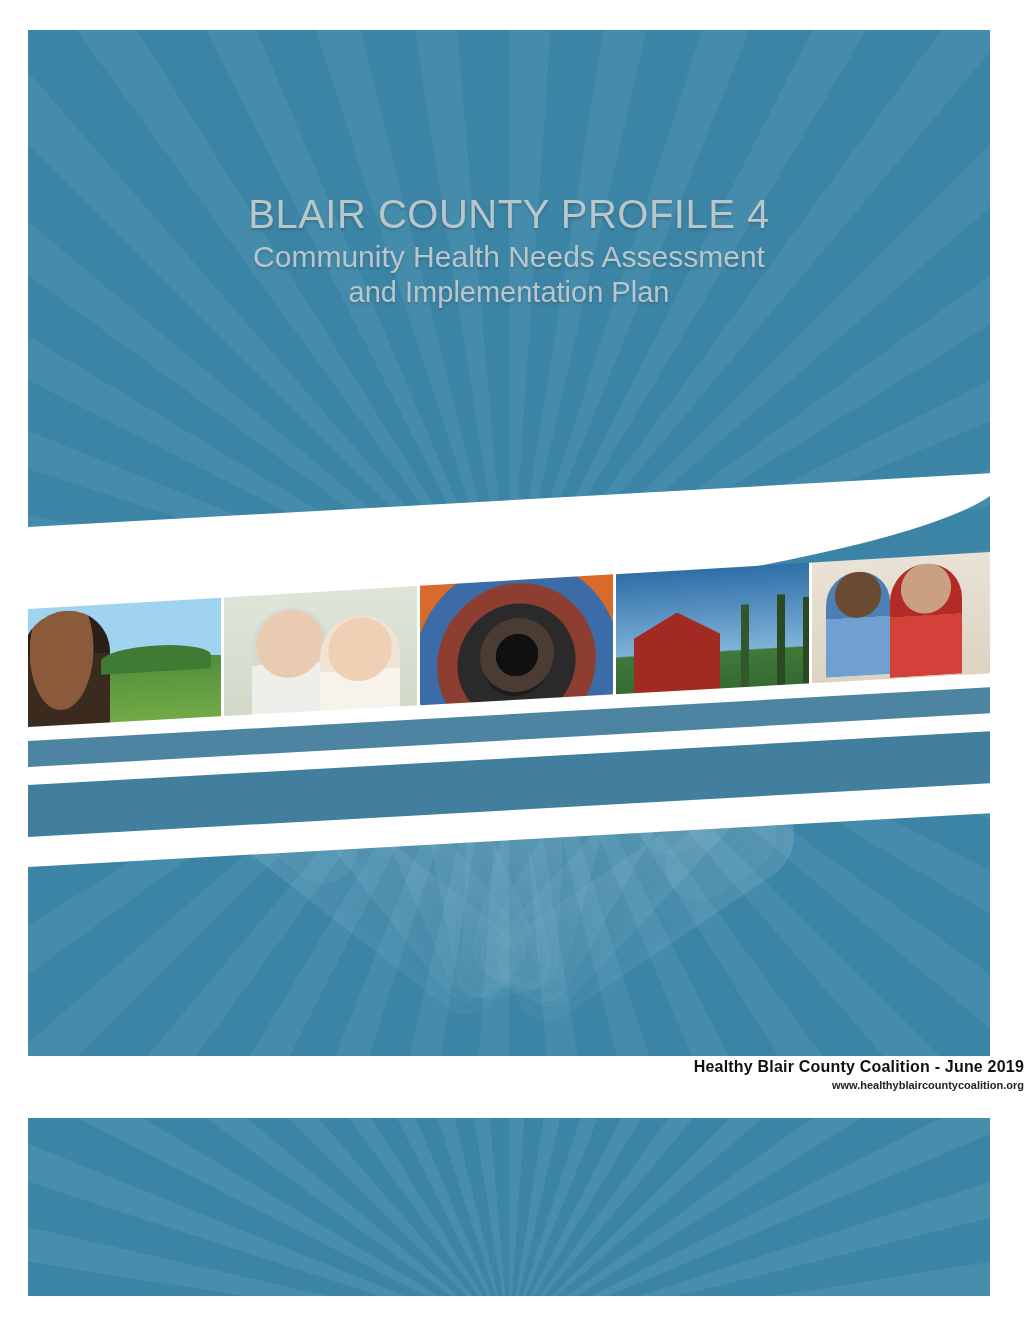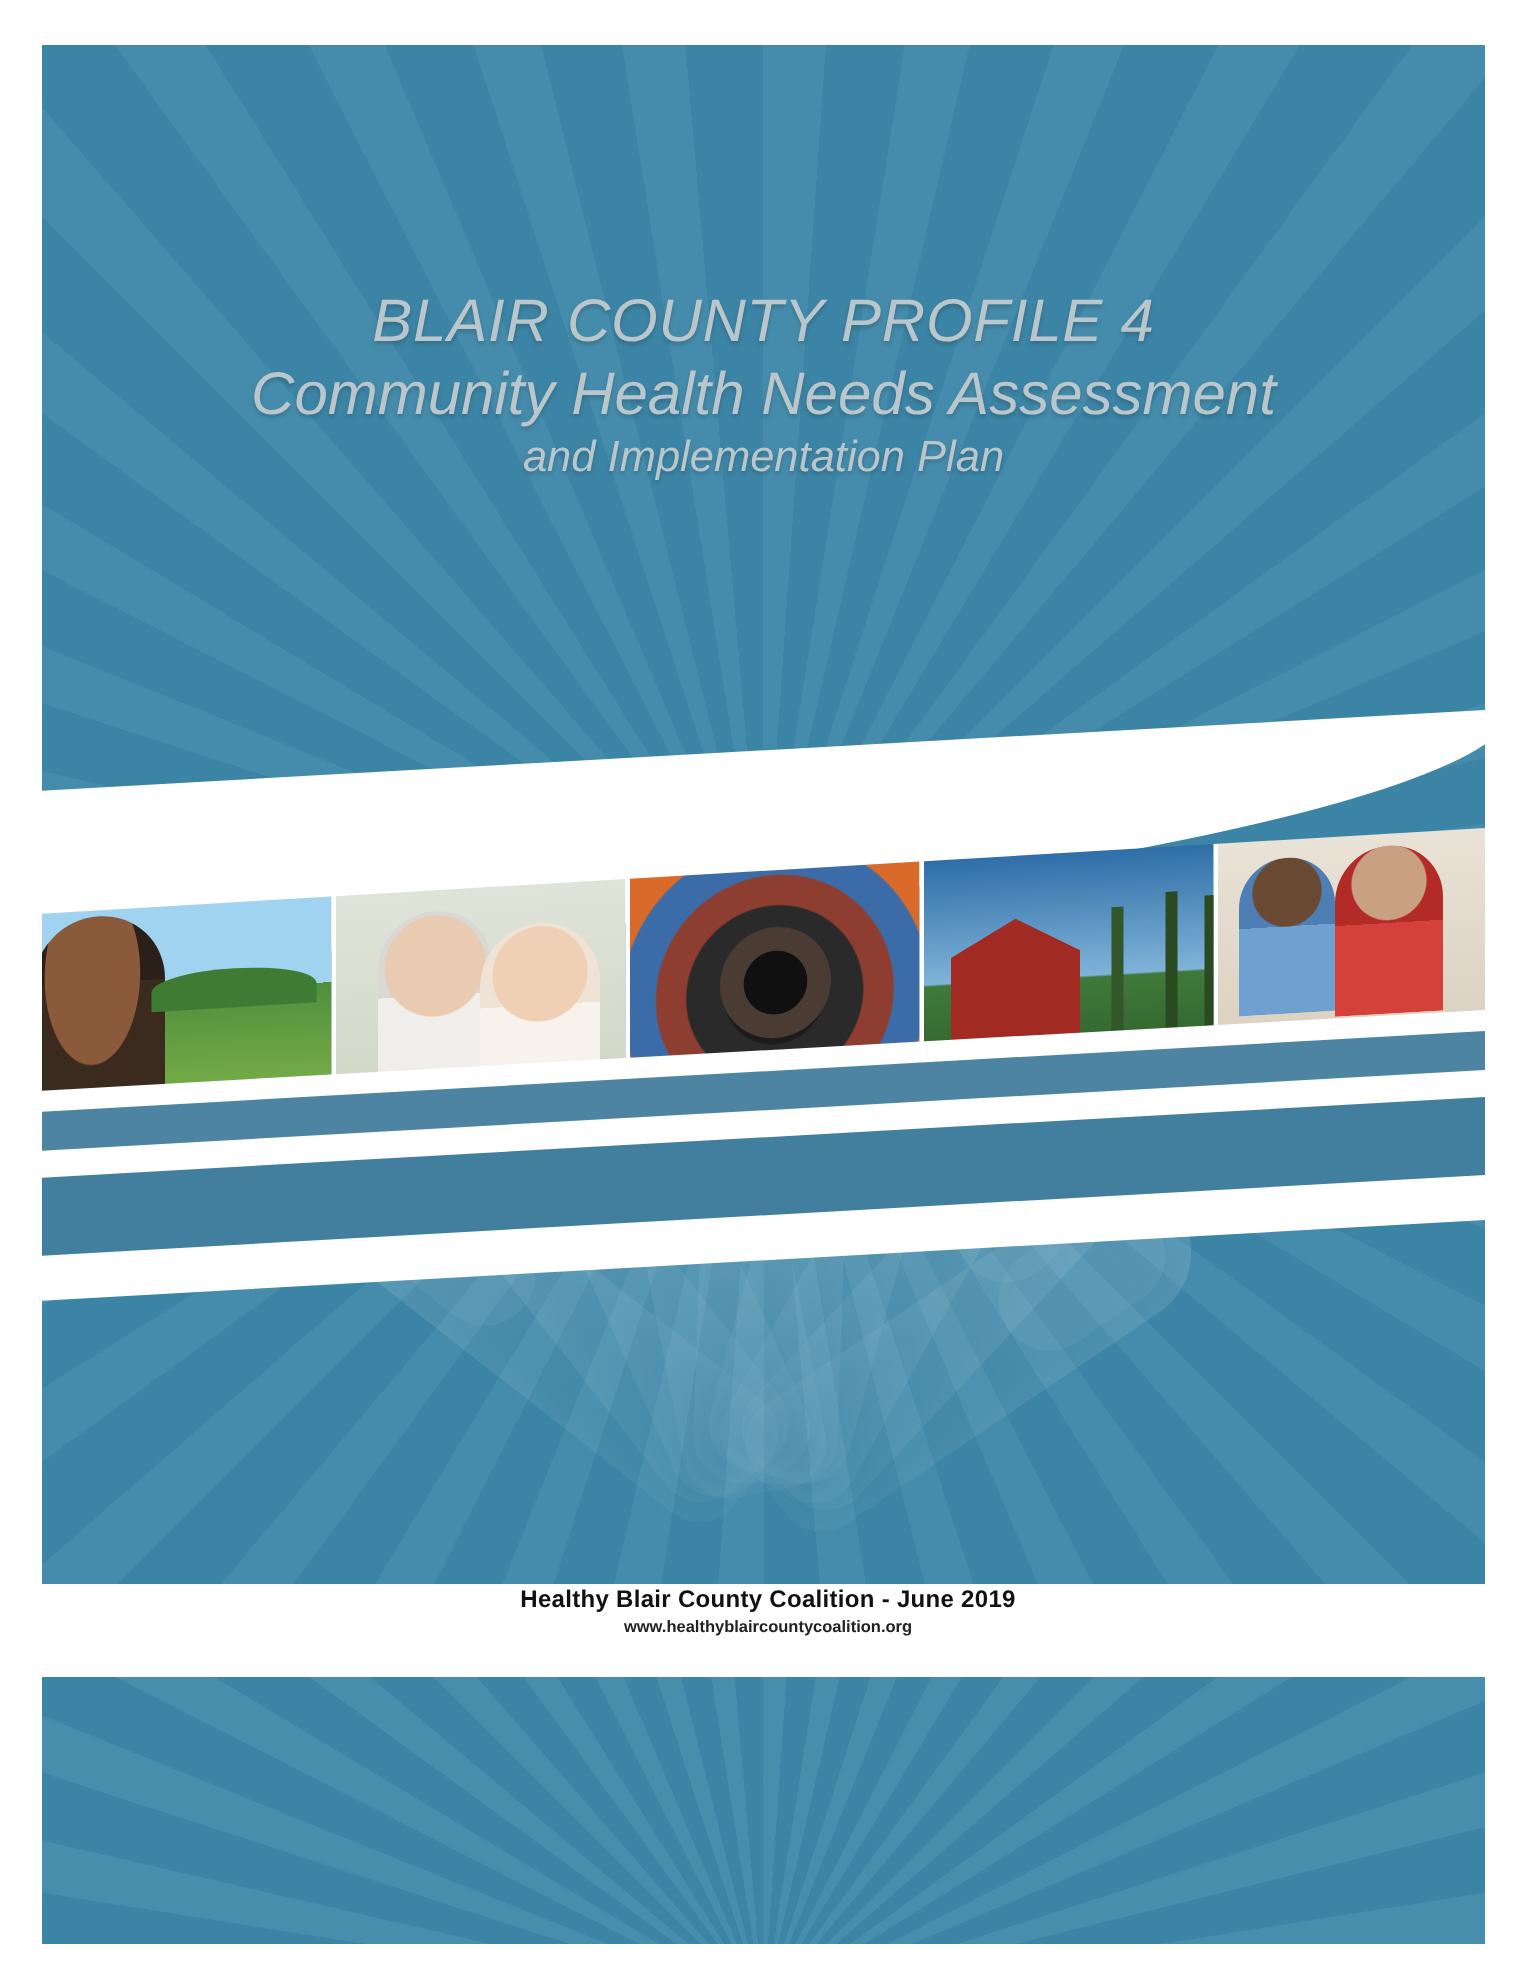--- a/index.html
+++ b/index.html
@@ -23,21 +23,20 @@
 
   
   .cover {
     position: absolute;
     left: 28px;
     top: 30px;
     width: 962px;
     height: 1026px;
     background: #3d87a8;
     overflow: hidden;
-    font-style: italic;
   }
 
   
   .burst {
     position: absolute;
     inset: 0;
     background:
       repeating-conic-gradient(from 0deg at 50% 58%,
         rgba(255,255,255,0.045) 0deg 4deg,
         rgba(0,0,0,0.02) 4deg 9deg);
@@ -84,21 +83,21 @@
     color: #b9c6cb;
     text-shadow: 0 2px 3px rgba(0,0,0,0.18);
     line-height: 1.22;
   }
   .title-line1 {
     font-size: 40px;
     letter-spacing: 0.5px;
     font-weight: 400;
   }
   .title-line2 {
-    font-size: 40px;
+    font-size: 30px;
     font-weight: 400;
   }
   .title-line3 {
     font-size: 29px;
     font-weight: 400;
   }
 
   
   .band {
     position: absolute;
@@ -236,21 +235,21 @@
                 linear-gradient(180deg,#b32b26 0 46%, #d4403a 46% 100%);
     border-radius: 36px 36px 0 0;
   }
 
   
   .credit {
     position: absolute;
     left: 0;
     right: 0;
     top: 1058px;
-    text-align: center;
+    text-align: right;
     color: #111111;
   }
   .credit-line1 {
     font-size: 16px;
     font-weight: bold;
     letter-spacing: 0.2px;
   }
   .credit-line2 {
     margin-top: 3px;
     font-size: 11px;

